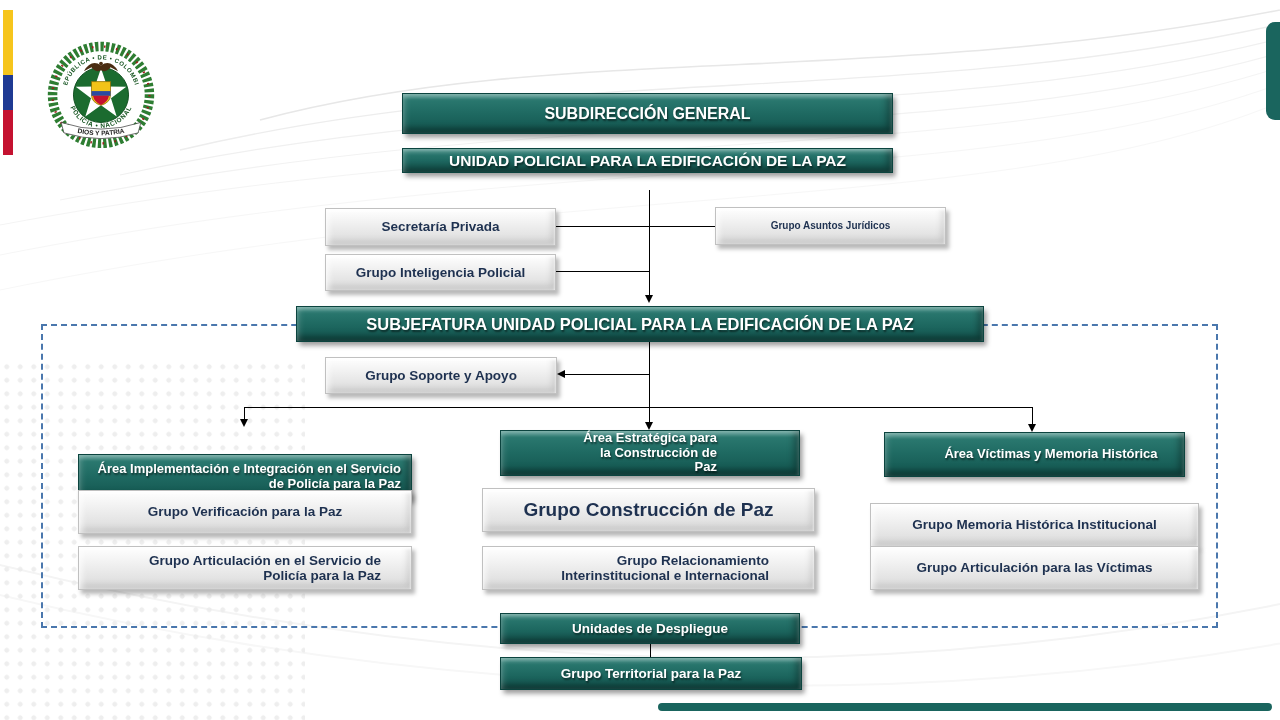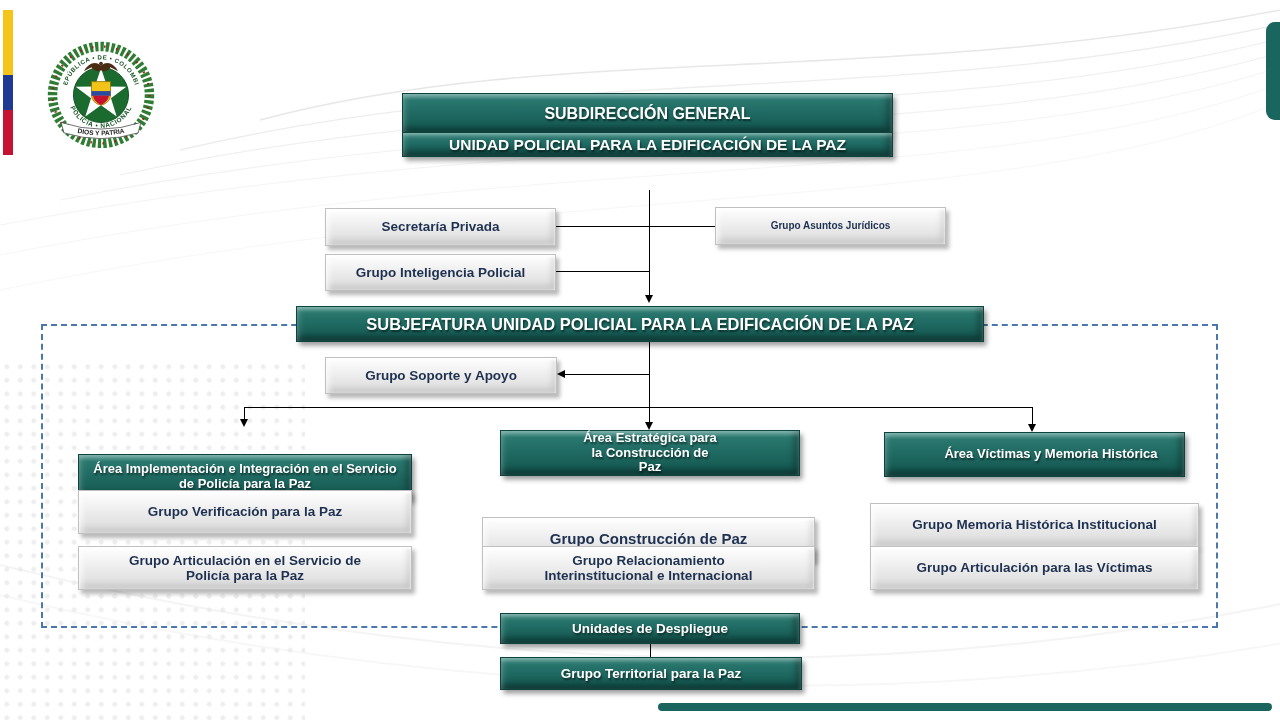--- a/index.html
+++ b/index.html
@@ -24,21 +24,21 @@
   .hline{height:1.4px;}
   .vline{width:1.4px;}
   .arr-down{position:absolute;width:0;height:0;z-index:2;
             border-left:4.5px solid transparent;border-right:4.5px solid transparent;
             border-top:8px solid #000;}
   .arr-left{position:absolute;width:0;height:0;z-index:2;
             border-top:4.5px solid transparent;border-bottom:4.5px solid transparent;
             border-right:8px solid #000;}
   
   .box{position:absolute;display:flex;align-items:center;justify-content:center;
-       text-align:center;font-weight:bold;box-sizing:border-box;z-index:3;
+       text-align:right;font-weight:bold;box-sizing:border-box;z-index:3;
        line-height:1.12;padding:2px 10px;}
   .teal{color:#fff;
         background:linear-gradient(180deg,#4f968d 0%,#2a786f 14%,#1f6a62 48%,#175d56 80%,#0f4c46 100%);
         border:1px solid #0c443f;
         box-shadow:2.5px 3.5px 5px rgba(0,0,0,.4),
                    inset 0 3px 4px rgba(255,255,255,.28),
                    inset 4px 0 5px rgba(255,255,255,.10),
                    inset -5px -5px 7px rgba(0,0,0,.32);
         text-shadow:1px 1.5px 2px rgba(0,0,0,.55);}
   .gray{color:#1e3150;
@@ -112,41 +112,41 @@
 <div class="vline" style="left:244px;top:407px;height:13px;"></div>
 <div class="arr-down" style="left:240px;top:419px;"></div>
 <div class="vline" style="left:649px;top:407px;height:16px;"></div>
 <div class="arr-down" style="left:645px;top:422px;"></div>
 <div class="vline" style="left:1032px;top:407px;height:18px;"></div>
 <div class="arr-down" style="left:1028px;top:424px;"></div>
 <div class="vline" style="left:650px;top:644px;height:13px;"></div>
 
 <div class="box teal" style="left:402px;top:93px;width:491px;height:41px;font-size:16px;">SUBDIRECCIÓN GENERAL</div>
 
-<div class="box teal" style="left:402px;top:132px;width:491px;height:25px;font-size:15.5px;">UNIDAD POLICIAL PARA LA EDIFICACIÓN DE LA PAZ</div>
+<div class="box teal" style="left:402px;top:148px;width:491px;height:25px;font-size:15.5px;">UNIDAD POLICIAL PARA LA EDIFICACIÓN DE LA PAZ</div>
 
 <div class="box gray" style="left:325px;top:208px;width:231px;height:38px;font-size:13.5px;">Secretaría Privada</div>
 
 <div class="box gray" style="left:715px;top:207px;width:231px;height:38px;font-size:10px;">Grupo Asuntos Jurídicos</div>
 
 <div class="box gray" style="left:325px;top:254px;width:231px;height:37px;font-size:13.5px;">Grupo Inteligencia Policial</div>
 
 <div class="box teal" style="left:296px;top:306px;width:688px;height:36px;font-size:16.5px;">SUBJEFATURA UNIDAD POLICIAL PARA LA EDIFICACIÓN DE LA PAZ</div>
 
 <div class="box gray" style="left:325px;top:357px;width:232px;height:37px;font-size:13.5px;">Grupo Soporte y Apoyo</div>
 
 <div class="box teal" style="left:78px;top:427px;width:334px;height:46px;font-size:13px;margin-top:27px;">Área Implementación e Integración en el Servicio de Policía para la Paz</div>
 
 <div class="box teal" style="left:500px;top:430px;width:300px;height:46px;font-size:13px;padding:2px 82px;">Área Estratégica para la Construcción de Paz</div>
 
 <div class="box teal" style="left:884px;top:432px;width:301px;height:45px;font-size:13px;padding-left:43px;">Área Víctimas y Memoria Histórica</div>
 
 <div class="box gray" style="left:78px;top:490px;width:334px;height:44px;font-size:13.5px;">Grupo Verificación para la Paz</div>
 
-<div class="box gray" style="left:482px;top:517px;width:333px;height:44px;font-size:15px;">Grupo Construcción de Paz</div>
+<div class="box gray" style="left:482px;top:488px;width:333px;height:44px;font-size:19px;">Grupo Construcción de Paz</div>
 
 <div class="box gray" style="left:870px;top:490px;width:329px;height:44px;font-size:13.5px;margin-top:13px;">Grupo Memoria Histórica Institucional</div>
 
 <div class="box gray" style="left:78px;top:546px;width:334px;height:44px;font-size:13.5px;padding:2px 30px;">Grupo Articulación en el Servicio de Policía para la Paz</div>
 
 <div class="box gray" style="left:482px;top:546px;width:333px;height:44px;font-size:13.5px;padding:2px 45px;">Grupo Relacionamiento Interinstitucional e Internacional</div>
 
 <div class="box gray" style="left:870px;top:546px;width:329px;height:44px;font-size:13.5px;">Grupo Articulación para las Víctimas</div>
 
 <div class="box teal" style="left:500px;top:613px;width:300px;height:31px;font-size:13.5px;">Unidades de Despliegue</div>

